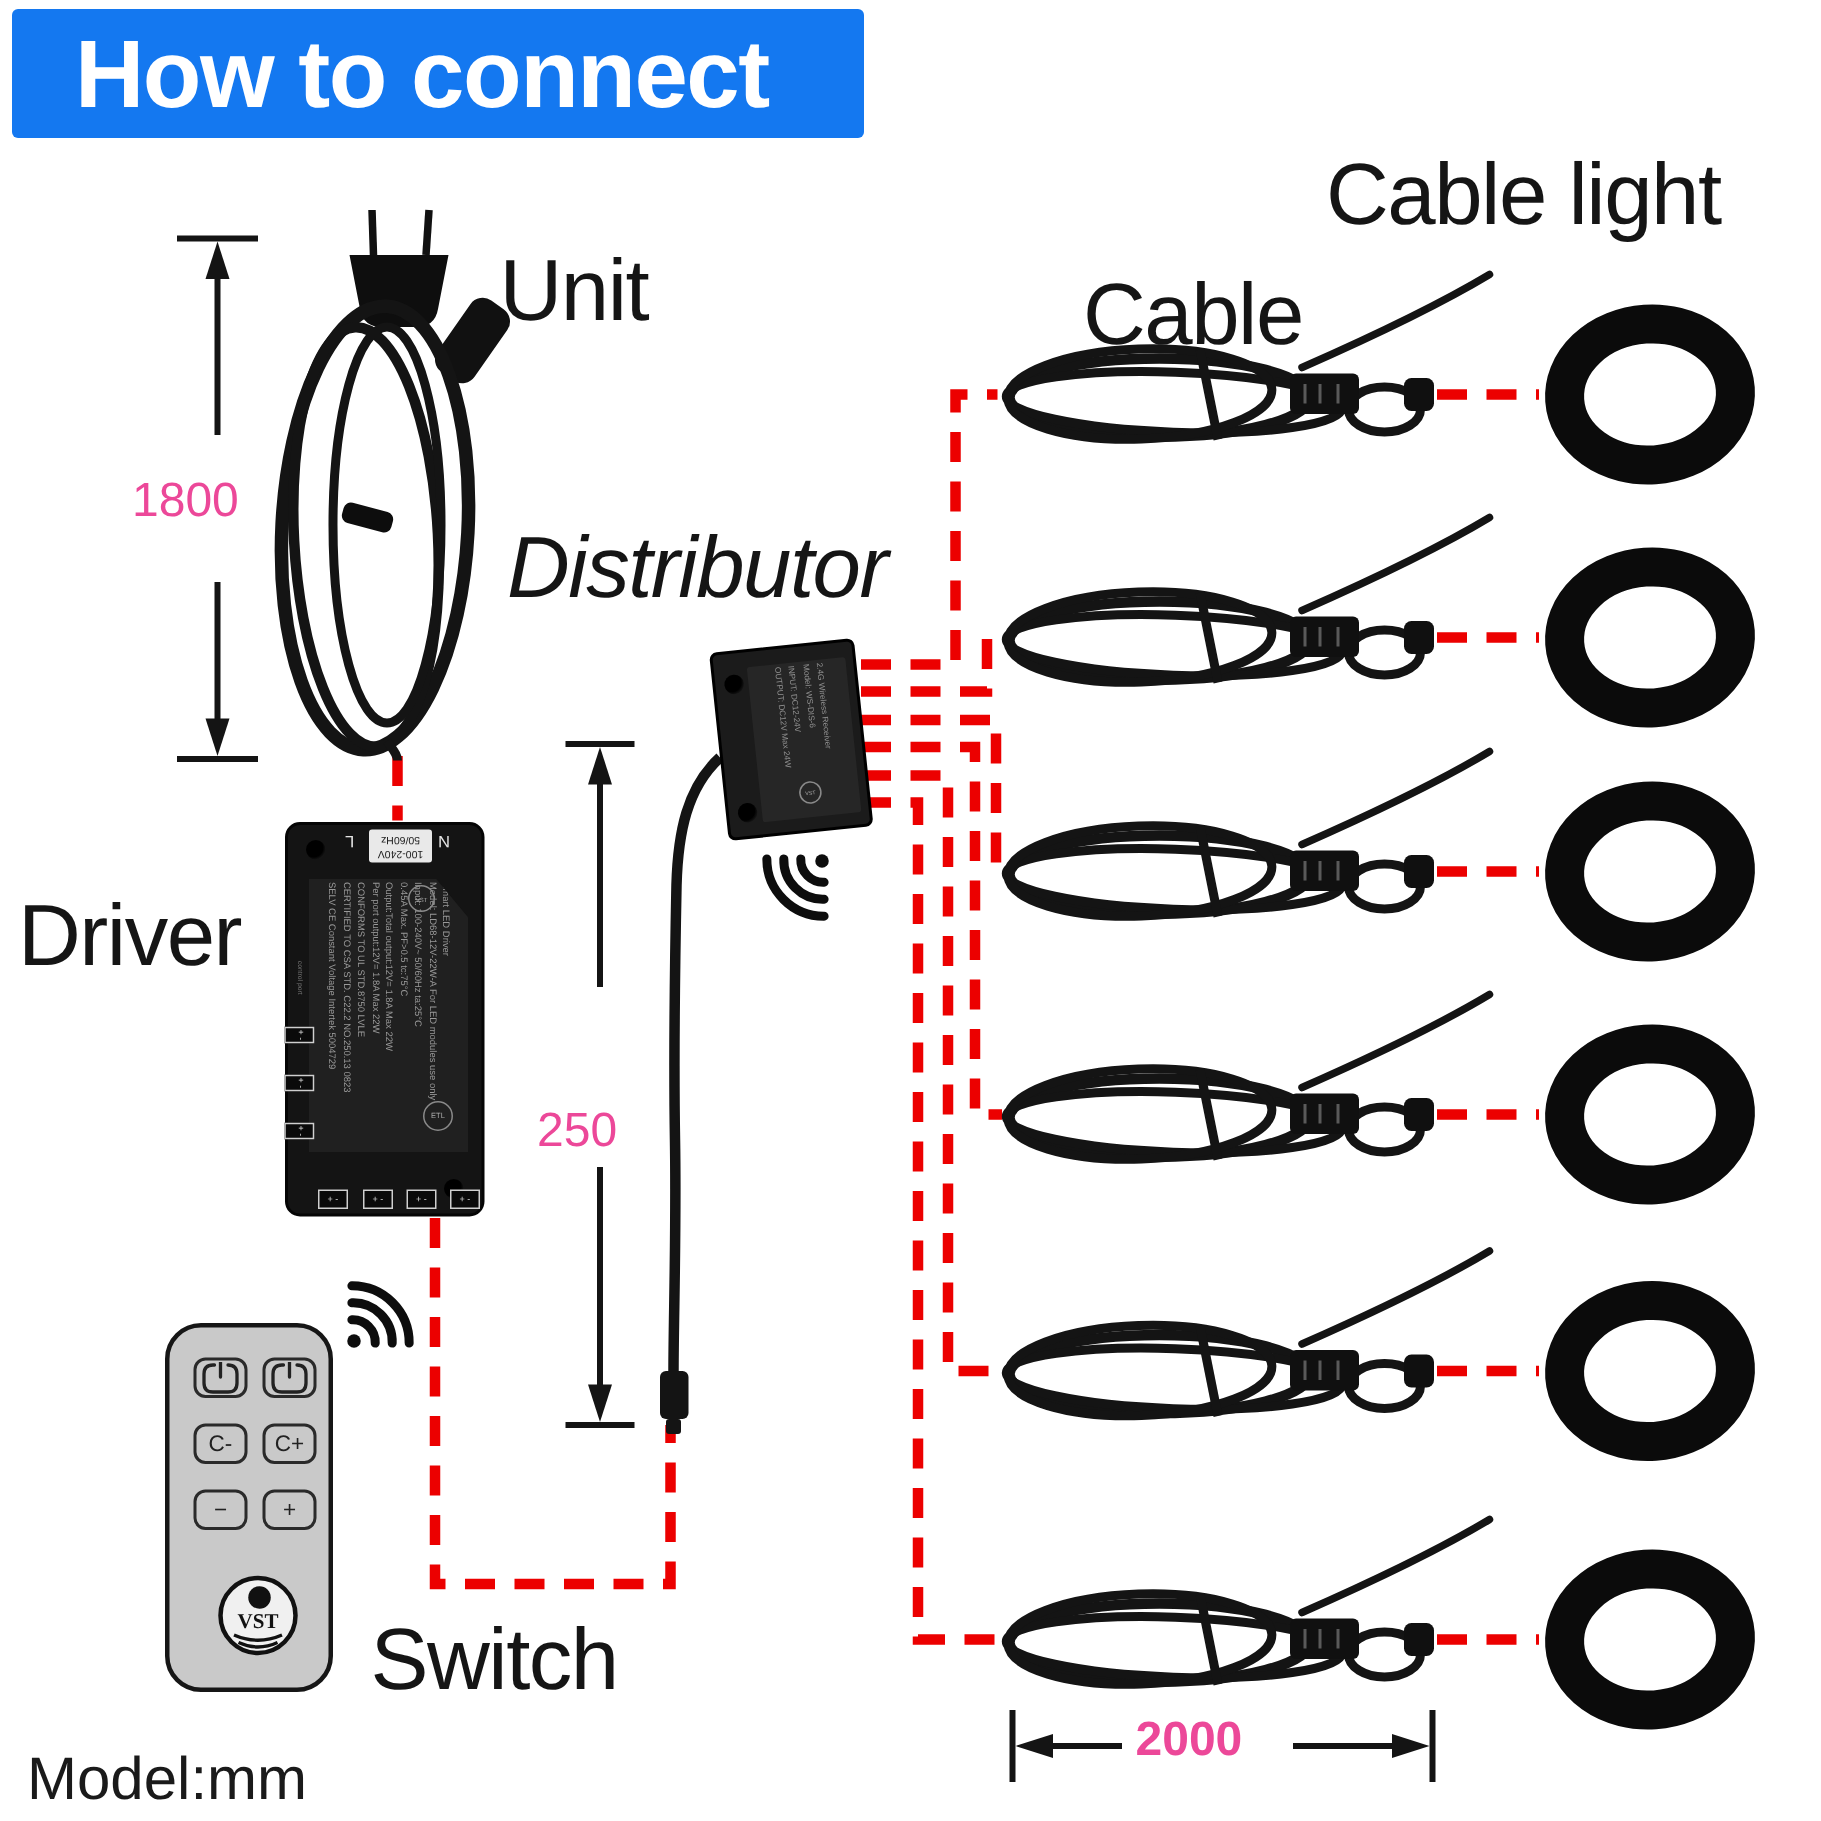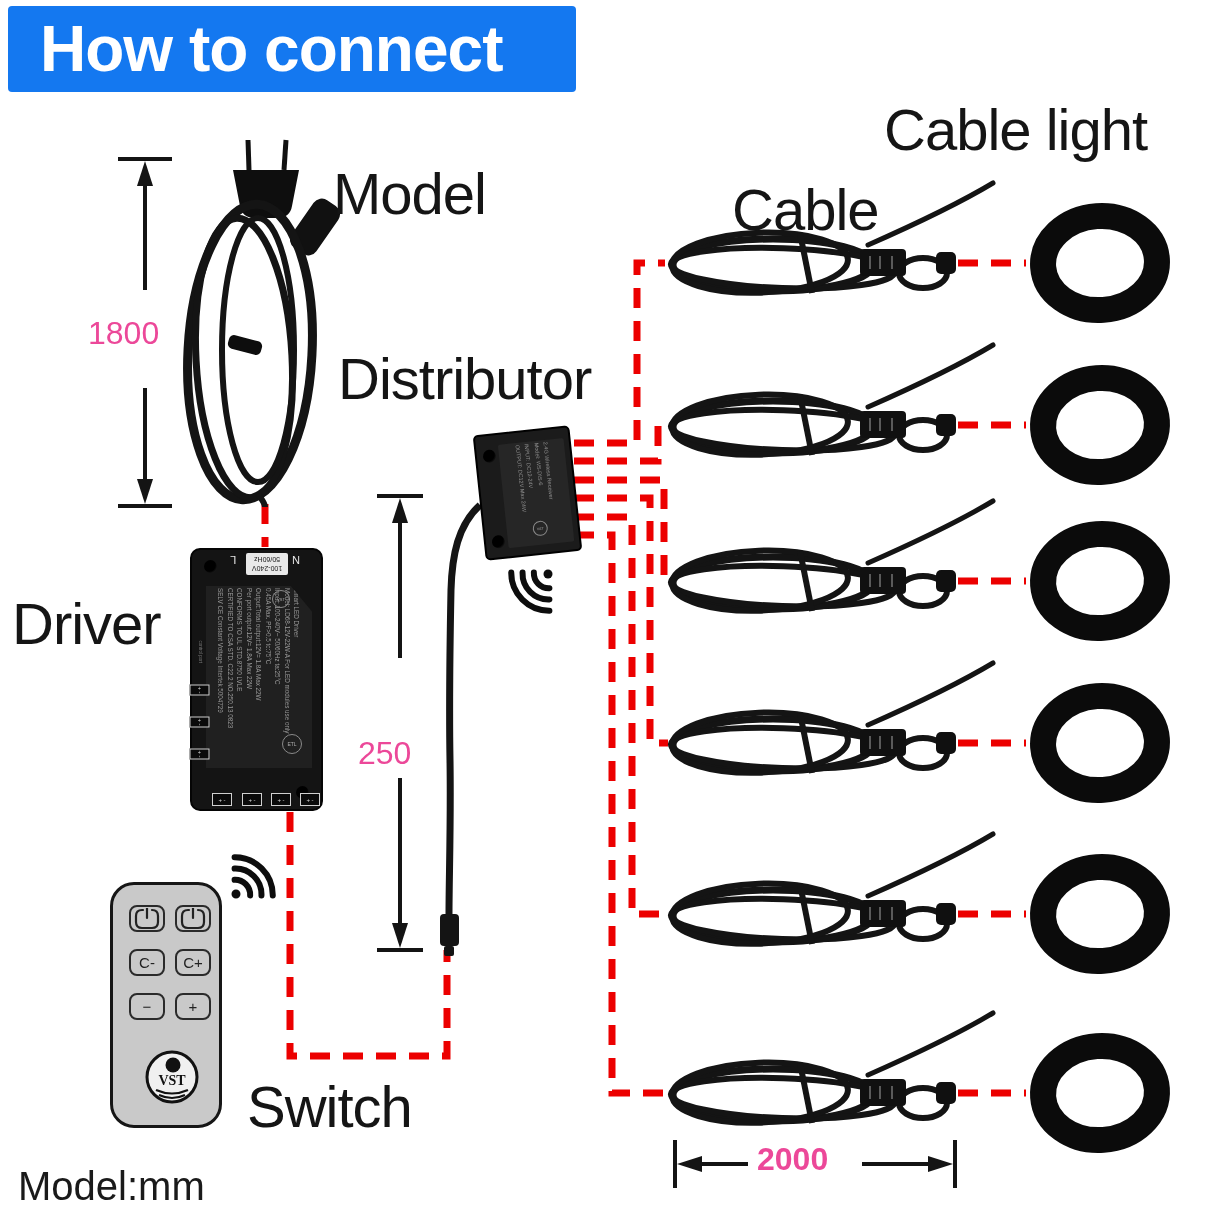--- a/index.html
+++ b/index.html
@@ -3,21 +3,21 @@
 <meta charset="utf-8">
 <style>
   html,body{margin:0;padding:0;background:#fff;}
   body{width:1214px;height:1214px;position:relative;overflow:hidden;
        font-family:"Liberation Sans",sans-serif;color:#111;}
   svg.layer{position:absolute;left:0;top:0;z-index:1;}
   .lbl{position:absolute;z-index:3;font-size:58px;letter-spacing:-1px;color:#151515;white-space:nowrap;}
   .num{position:absolute;z-index:3;font-size:32px;color:#ec4899;white-space:nowrap;}
   .banner{position:absolute;left:8px;top:6px;width:568px;height:86px;background:#1478F0;
           border-radius:4px;z-index:3;display:flex;align-items:center;}
-  .banner span{color:#fff;font-weight:bold;font-size:64px;letter-spacing:-1px;padding-left:32px;}
+  .banner span{color:#fff;font-weight:bold;font-size:64px;letter-spacing:-1px;padding-left:42px;}
   .unit{position:absolute;left:18px;top:1164px;font-size:40px;color:#1a1a1a;z-index:3;}
 
   
   .driver{position:absolute;left:190px;top:548px;width:133px;height:263px;background:#141414;
           border:2px solid #050505;border-radius:10px;z-index:2;box-sizing:border-box;}
   .drv-label{position:absolute;left:14px;top:36px;width:106px;height:182px;background:#202020;
              clip-path:polygon(0 0,80% 0,100% 14%,100% 100%,0 100%);}
   .drv-lines{position:absolute;left:50%;top:50%;width:178px;transform:translate(-50%,-50%) rotate(90deg);
              font-size:6.3px;line-height:1.5;color:#999;white-space:nowrap;}
   .screw{position:absolute;width:13px;height:13px;border-radius:50%;
@@ -158,24 +158,24 @@
   <use href="#ring" transform="translate(1100,581) rotate(-4)"></use>
   <use href="#ring" transform="translate(1100,743) rotate(-4)"></use>
   <use href="#ring" transform="translate(1100,914) rotate(-4)"></use>
   <use href="#ring" transform="translate(1100,1093) rotate(-4)"></use>
 </svg>
 
 <div class="banner">
   <span>How to connect</span>
 </div>
 
-<div class="lbl" style="left:333px;top:160px;">Model</div>
+<div class="lbl" style="left:333px;top:160px;">Unit</div>
 <div class="lbl" style="left:884px;top:96px;">Cable light</div>
-<div class="lbl" style="left:722px;top:176px;margin-left:10px;">Cable</div>
-<div class="lbl" style="left:338px;top:345px;">Distributor</div>
+<div class="lbl" style="left:722px;top:176px;">Cable</div>
+<div class="lbl" style="left:338px;top:345px;font-style:italic;">Distributor</div>
 <div class="lbl" style="left:12px;top:590px;">Driver</div>
 <div class="lbl" style="left:247px;top:1060px;margin-top:13px;">Switch</div>
 
 <div class="num" style="left:88px;top:315px;">1800</div>
 <div class="num" style="left:358px;top:695px;margin-top:40px;">250</div>
 <div class="num" style="left:757px;top:1141px;font-weight:bold;">2000</div>
 <div class="unit">Model:mm</div>
 
 <div class="driver">
   <div class="screw" style="left:12px;top:10px;"></div>

